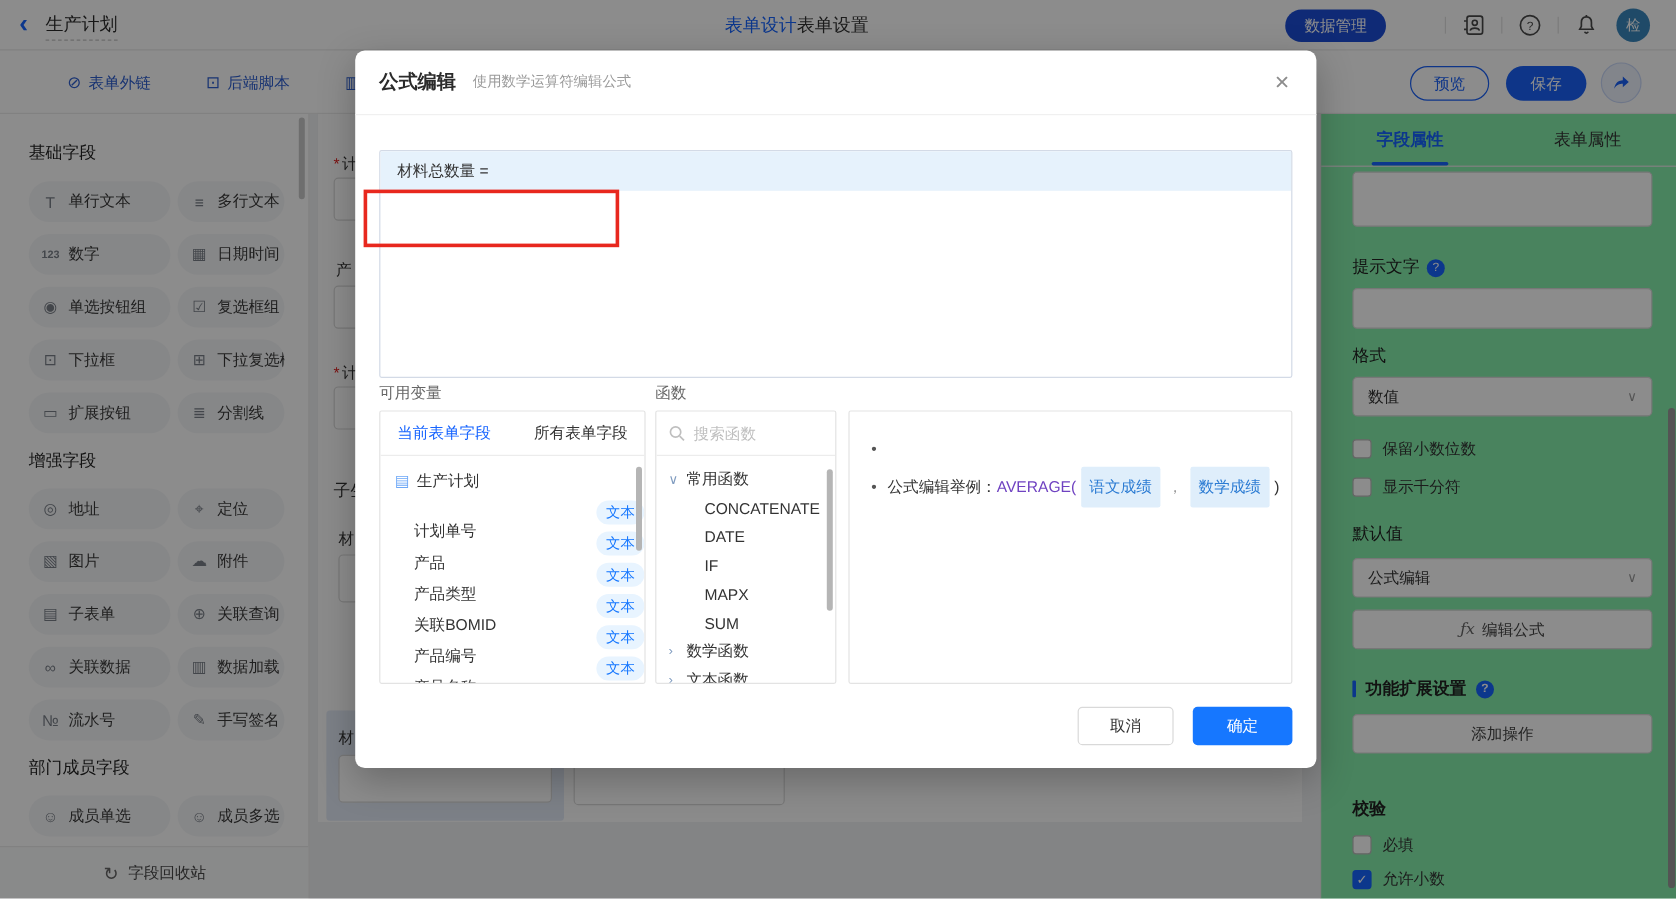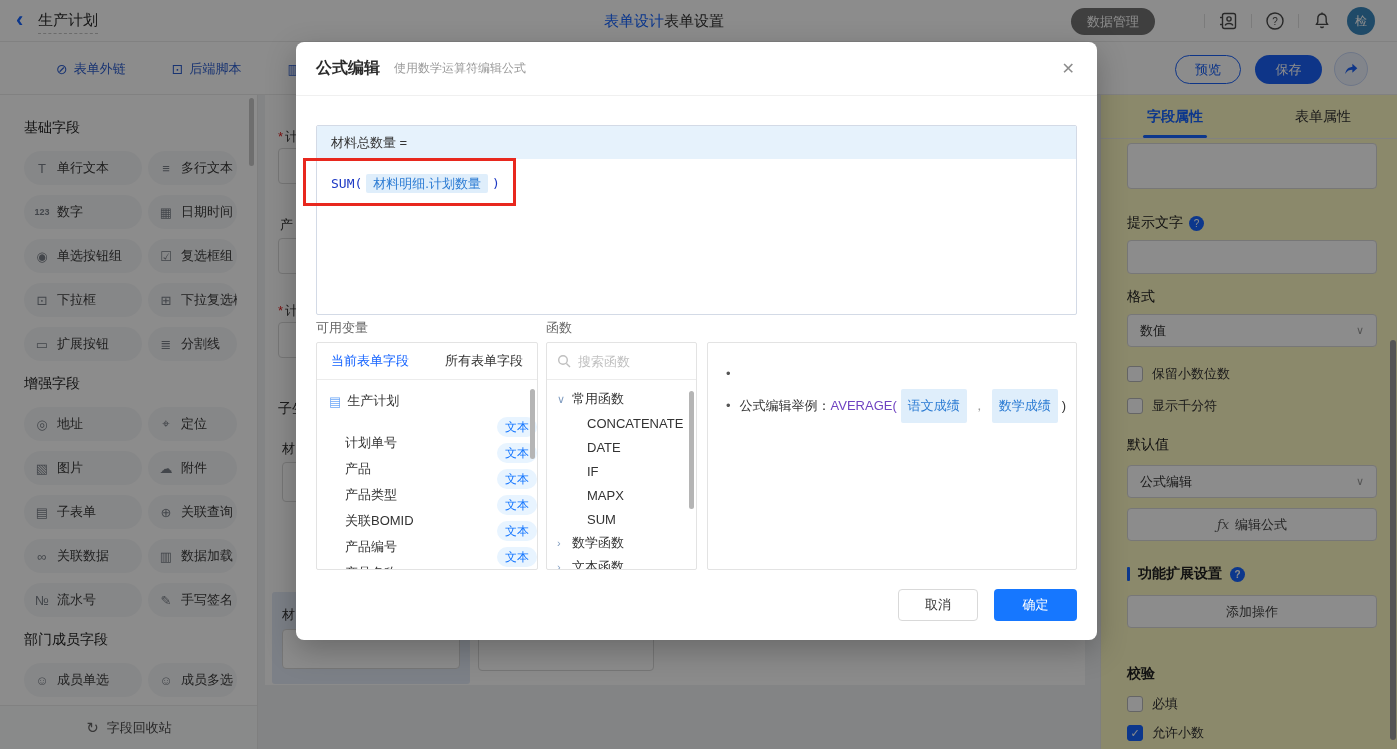--- a/index.html
+++ b/index.html
@@ -7,21 +7,21 @@
   body { font-family:"Liberation Sans","DejaVu Sans",sans-serif; font-size:13px; color:#333; background:#fff; }
   #stage { position:relative; width:1397px; height:749px; overflow:hidden; background:#eef0f3; }
 
   
   .topbar { position:absolute; left:0; top:0; width:1397px; height:42px; background:#fff; border-bottom:1px solid #ebebeb; z-index:10; }
   .back { position:absolute; left:16px; top:7px; color:#1664ff; font-size:22px; font-weight:bold; line-height:26px; cursor:pointer; }
   .doc-title { position:absolute; left:38px; top:11px; font-size:15px; color:#2b2b2b; border-bottom:1px dashed #c3c3c3; padding-bottom:3px; }
   .top-tabs { position:absolute; left:604px; top:0; height:42px; display:flex; align-items:center; }
   .top-tab { font-size:15px; color:#333; cursor:pointer; }
   .top-tab.active { color:#1664ff; }
-  .btn-green { position:absolute; right:242px; top:8px; height:27px; padding:0 16px; background:#737373; color:#fff; border-radius:14px; font-size:13px; display:flex; align-items:center; }
+  .btn-green { position:absolute; right:242px; top:8px; height:27px; padding:0 16px; background:#1d4ed8; color:#fff; border-radius:14px; font-size:13px; display:flex; align-items:center; }
   .top-icons { position:absolute; right:22px; top:0; height:42px; display:flex; align-items:center; gap:0; }
   .tdiv { width:1px; height:14px; background:#e0e0e0; margin:0 12px; }
   .ticon { width:22px; height:22px; display:flex; align-items:center; justify-content:center; }
   .ticon svg { display:block; }
   .avatar { width:28px; height:28px; border-radius:50%; background:#3a87bd; color:#fff; font-size:12px; display:flex; align-items:center; justify-content:center; margin-left:14px; }
 
   
   .toolbar { position:absolute; left:0; top:42px; width:1397px; height:53px; background:#fff; border-bottom:1px solid #ebebeb; z-index:9; }
   .tool-links { position:absolute; left:56px; top:0; height:53px; display:flex; gap:46px; align-items:center; }
   .tool-link { color:#2e5fd0; font-size:13px; display:flex; align-items:center; gap:6px; cursor:pointer; }
@@ -47,21 +47,21 @@
   .cf-label { position:absolute; font-size:13px; color:#333; white-space:nowrap; }
   .cf-label .req { color:#e02020; margin-right:2px; }
   .cf-input { position:absolute; background:#fff; border:1px solid #d9d9d9; border-radius:4px; }
   .cf-selected { position:absolute; left:272px; top:592px; width:198px; height:92px; background:#e2e9f6; border-radius:3px; z-index:2; }
   .cf-section { font-size:14px; color:#333; }
 
   
   .dim { position:absolute; left:0; top:0; width:1397px; height:749px; background:rgba(0,0,0,0.45); z-index:50; }
 
   
-  .rpanel { position:absolute; left:1100px; top:95px; width:297px; height:654px; background:#fef9c3; border-left:1px solid #e8e8e8; z-index:5; }
+  .rpanel { position:absolute; left:1100px; top:95px; width:297px; height:654px; background:#86efac; border-left:1px solid #e8e8e8; z-index:5; }
   .rtabs { position:relative; height:44px; border-bottom:1px solid #ebebeb; display:flex; }
   .rtab { flex:1; display:flex; align-items:center; justify-content:center; font-size:14px; color:#333; cursor:pointer; position:relative; }
   .rtab.active { color:#1664ff; font-weight:bold; }
   .rtab.active::after { content:""; position:absolute; left:50%; transform:translateX(-50%); bottom:0; width:64px; height:3px; background:#1664ff; border-radius:2px; }
   .rp-box { position:absolute; left:26px; width:250px; background:#fff; border:1px solid #d9d9d9; border-radius:4px; }
   .rp-label { position:absolute; left:26px; font-size:14px; color:#222; display:flex; align-items:center; gap:6px; }
   .rp-label.bold { font-weight:bold; }
   .qmark { width:15px; height:15px; border-radius:50%; background:#1664ff; color:#fff; font-size:10px; display:flex; align-items:center; justify-content:center; }
   .rp-select { position:absolute; left:26px; width:250px; height:33px; border:1px solid #d9d9d9; border-radius:4px; display:flex; align-items:center; padding:0 12px; font-size:13px; color:#333; justify-content:space-between; cursor:pointer; background:#fff; }
   .rp-select .chev { color:#999; font-size:11px; }
@@ -392,23 +392,20 @@
 
   <div class="modal">
     <div class="m-head">
       <span class="m-title">公式编辑</span>
       <span class="m-sub">使用数学运算符编辑公式</span>
     </div>
     <span class="m-close">✕</span>
 
     <div class="fbox">
       <div class="fbox-head">材料总数量 =</div>
-      <div class="fbox-body">
-        <span>SUM(</span><span class="token">材料明细.计划数量</span><span>)</span>
-      </div>
     </div>
 
     <div class="m-lbl" style="left:20px;">可用变量</div>
     <div class="m-lbl" style="left:250px;">函数</div>
 
     <div class="panel vpanel">
       <div class="vtabs">
         <span class="vtab active">当前表单字段</span>
         <span class="vtab">所有表单字段</span>
       </div>

